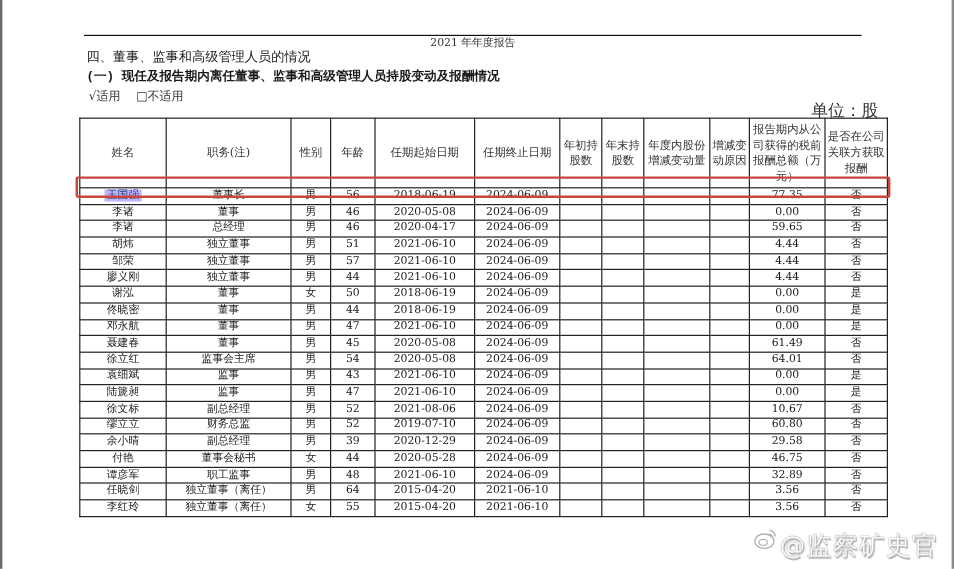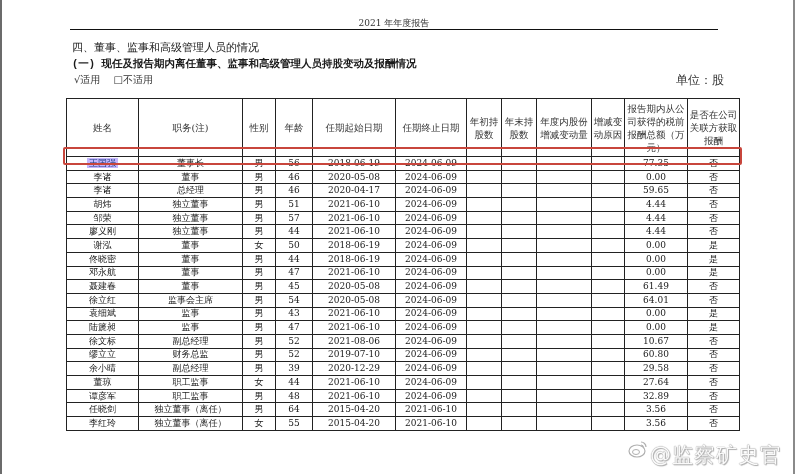--- a/index.html
+++ b/index.html
@@ -5,35 +5,35 @@
   html, body { margin: 0; padding: 0; }
   body {
     width: 800px; height: 474px; overflow: hidden; position: relative;
     background: #ffffff;
     font-family: "DejaVu Serif", "Liberation Serif", serif;
     color: #1a1a1a;
   }
   .left-edge { position: absolute; left: 0; top: 0; width: 2px; height: 474px; background: #6b6b6b; }
   .right-edge { position: absolute; left: 793px; top: 0; width: 2px; height: 474px; background: #8a8a8a; }
   .page-header {
-    position: absolute; left: 70px; top: 17px; width: 648px; text-align: center;
+    position: absolute; left: 70px; top: 29px; width: 648px; text-align: center;
     font-size: 9px; color: #333;
   }
   .header-rule { position: absolute; left: 70px; top: 29px; width: 648px; height: 1px; background: #111; }
   .section-title {
     position: absolute; left: 72px; top: 40px; font-size: 11px; font-weight: normal;
     font-family: "DejaVu Sans", "Liberation Sans", sans-serif;
   }
   .sub-title {
     position: absolute; left: 72px; top: 57px; font-size: 10.5px; font-weight: bold;
     font-family: Liberation Mono, monospace;
   }
   .options { position: absolute; left: 74px; top: 73px; font-size: 10px; color: #333; }
   .options span { margin-right: 10px; }
-  .unit { position: absolute; left: 676px; top: 72px; font-size: 12px; color: #333; }
+  .unit { position: absolute; left: 676px; top: 84px; font-size: 14px; color: #333; }
 
   table.report {
     position: absolute; left: 66px; top: 98px;
     border-collapse: collapse; table-layout: fixed; width: 673px;
     font-size: 9px;
   }
   table.report th, table.report td {
     border: 1px solid #222; padding: 0; text-align: center; overflow: hidden; white-space: nowrap;
   }
   table.report th {
@@ -327,31 +327,31 @@
         <td>2020-12-29</td>
         <td>2024-06-09</td>
         <td></td>
         <td></td>
         <td></td>
         <td></td>
         <td class="num">29.58</td>
         <td>否</td>
       </tr>
       <tr>
-        <td>董琼</td>
-        <td>职工监事</td>
+        <td>付艳</td>
+        <td>董事会秘书</td>
         <td>女</td>
         <td>44</td>
-        <td>2021-06-10</td>
-        <td>2024-06-09</td>
-        <td></td>
-        <td></td>
-        <td></td>
-        <td></td>
-        <td class="num">27.64</td>
+        <td>2020-05-28</td>
+        <td>2024-06-09</td>
+        <td></td>
+        <td></td>
+        <td></td>
+        <td></td>
+        <td class="num">46.75</td>
         <td>否</td>
       </tr>
       <tr>
         <td>谭彦军</td>
         <td>职工监事</td>
         <td>男</td>
         <td>48</td>
         <td>2021-06-10</td>
         <td>2024-06-09</td>
         <td></td>

